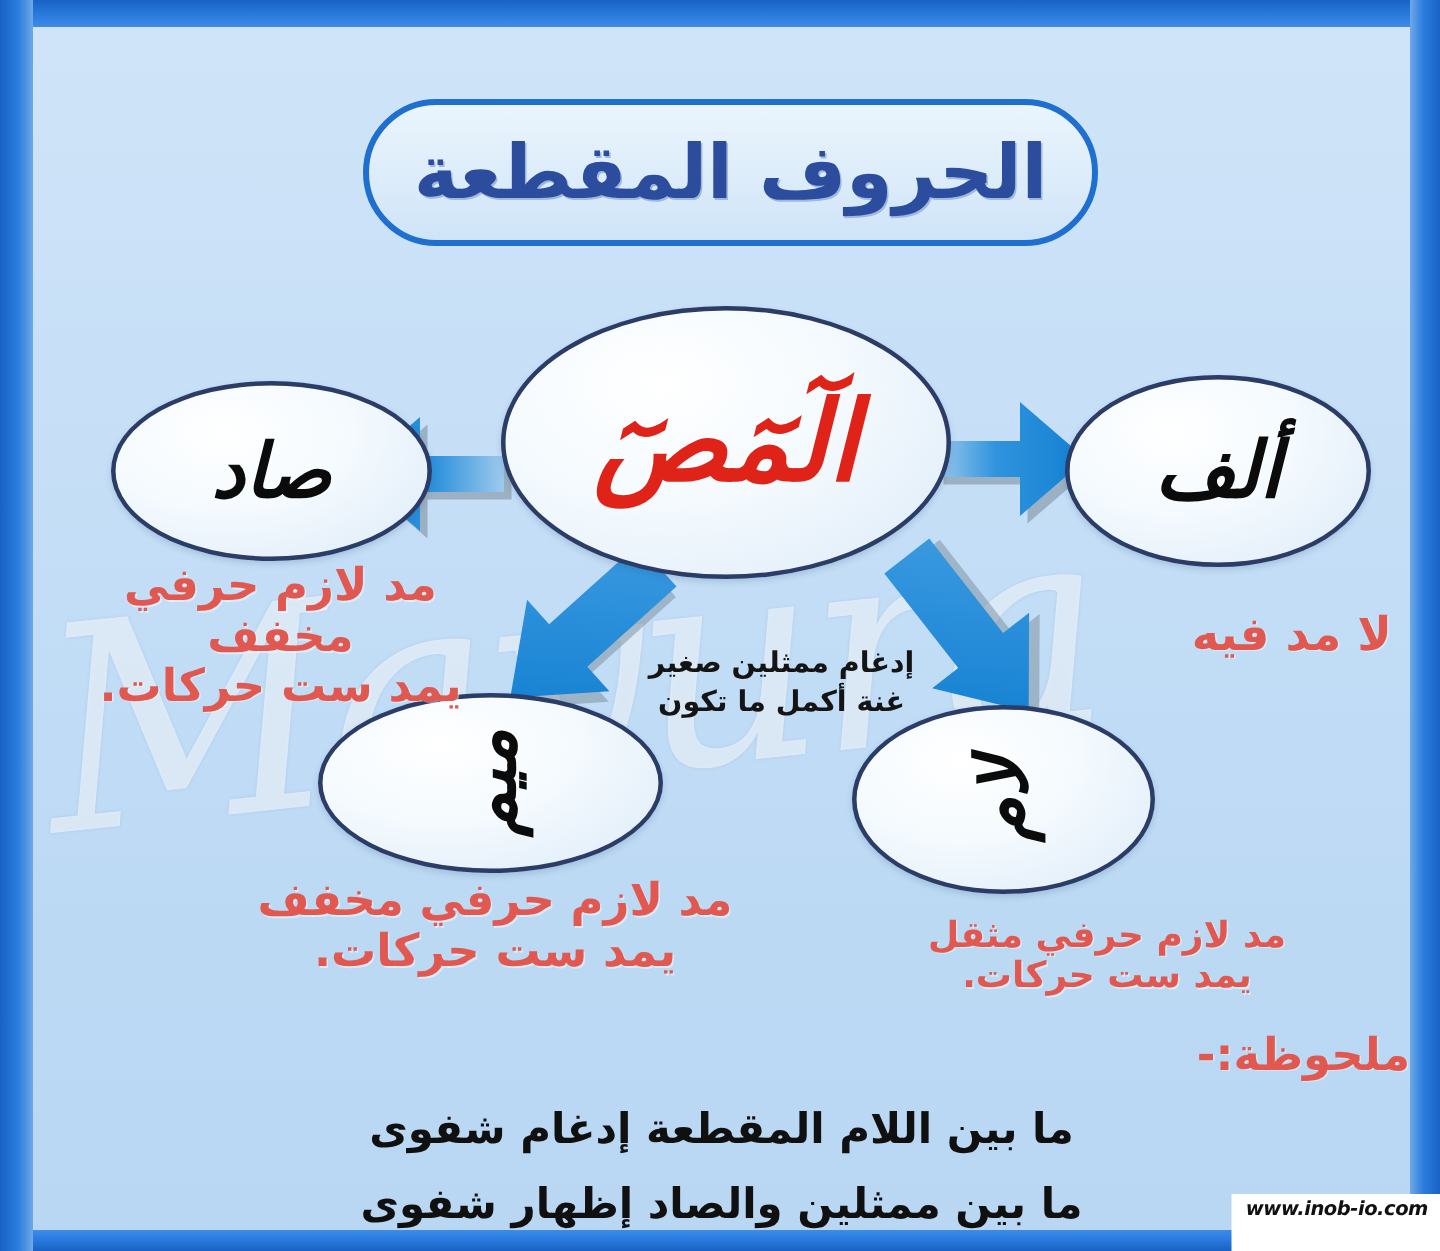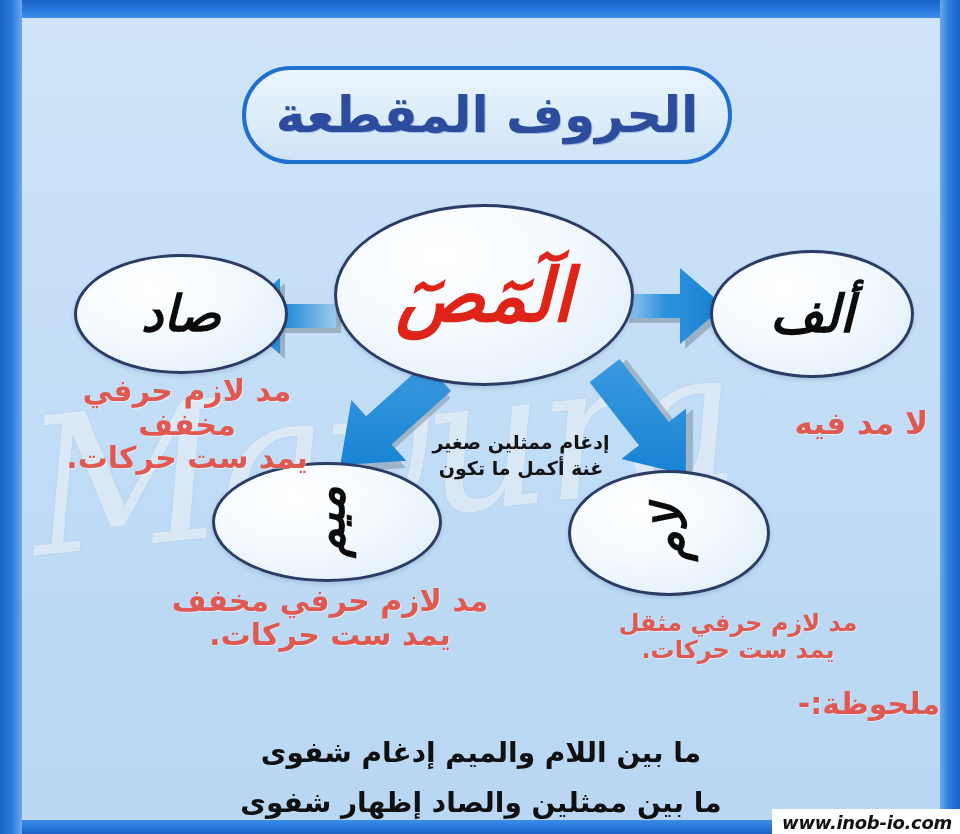--- a/index.html
+++ b/index.html
@@ -211,27 +211,27 @@
     color: #101010;
     z-index: 7;
   }
   #note-line-1 { top: 718px; }
   #note-line-2 { top: 768px; }
 
   
   #url-badge {
     position: absolute;
     right: 0; bottom: 0;
-    padding: 3px 8px 1px 10px;
+    padding: 3px 8px 20px 10px;
     background: #ffffff;
     color: #111111;
     font-family: "DejaVu Sans", "Liberation Sans", sans-serif;
     font-style: italic;
     font-weight: bold;
-    font-size: 18px;
+    font-size: 13px;
     letter-spacing: -0.3px;
     direction: ltr;
     z-index: 20;
   }
 </style>
 </head>
 <body>
 
 <div id="page">
 
@@ -334,20 +334,20 @@
     <div class="annot-red" id="annot-meem">مد لازم حرفي مخفف
 يمد ست حركات.</div>
 
     <div class="annot-red" id="annot-lam">مد لازم حرفي مثقل
 يمد ست حركات.</div>
 
     <div id="annot-idgham">إدغام ممثلين صغير
 غنة أكمل ما تكون</div>
 
     <div id="note-heading">ملحوظة:-</div>
-    <div class="note-line" id="note-line-1">ما بين اللام والميم إدغام شفوى</div>
+    <div class="note-line" id="note-line-1">ما بين اللام المقطعة إدغام شفوى</div>
     <div class="note-line" id="note-line-2">ما بين ممثلين والصاد إظهار شفوى</div>
 
   </div>
 
   <div id="url-badge">www.inob-io.com</div>
 
 </div>
 
 </body></html>

